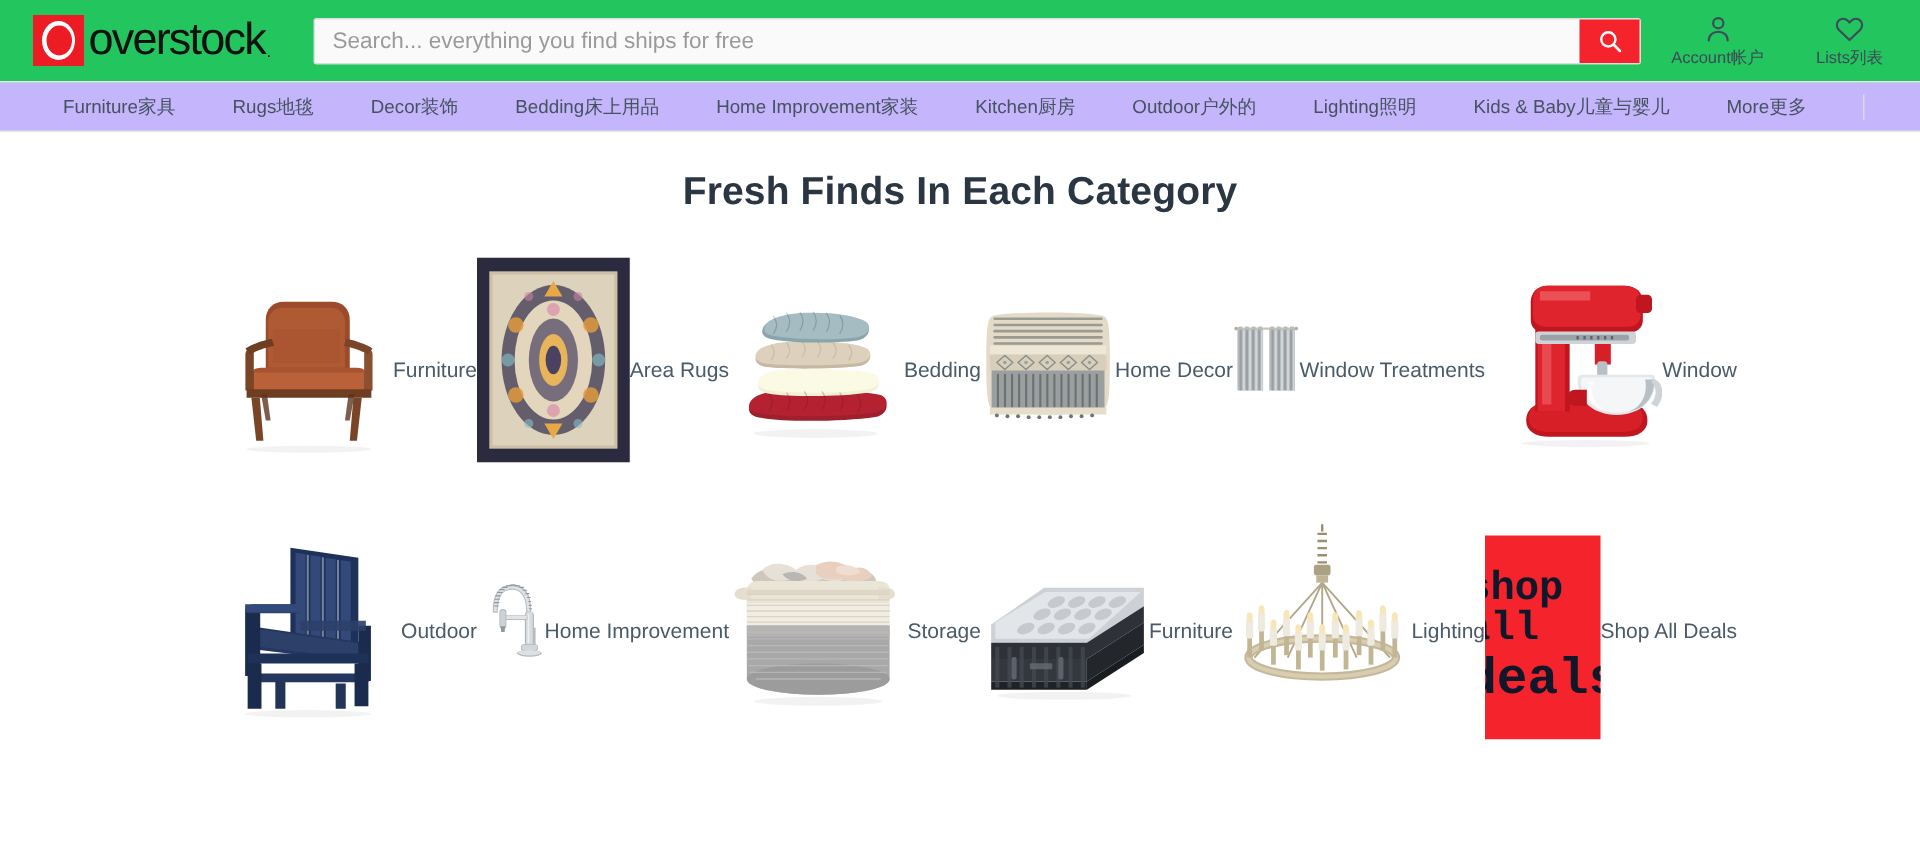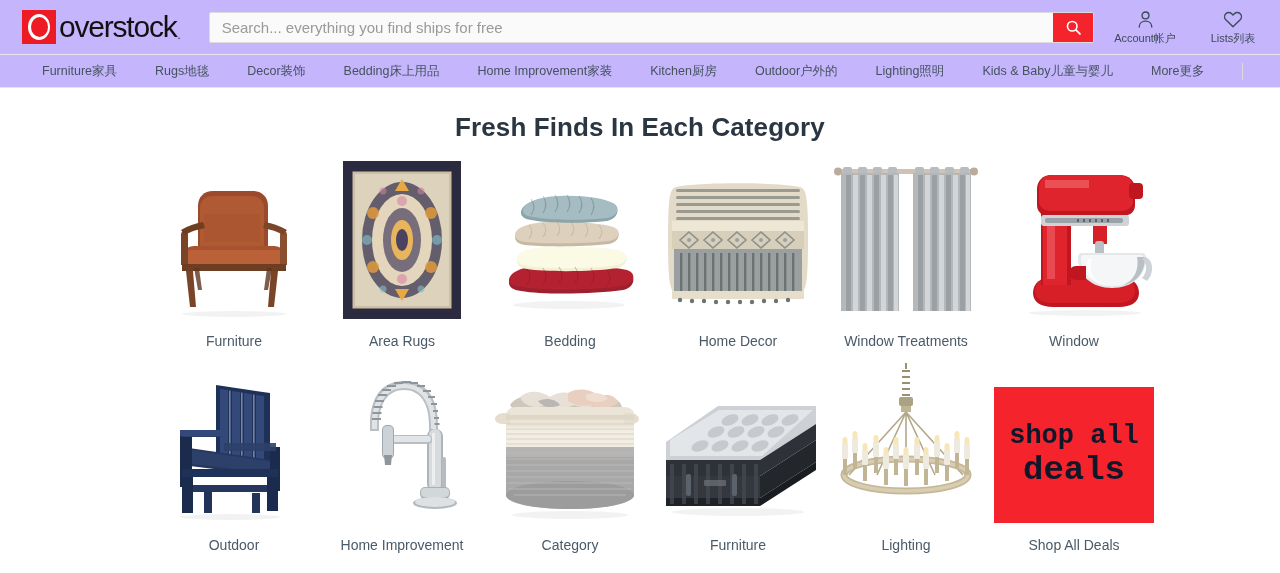--- a/index.html
+++ b/index.html
@@ -10,21 +10,21 @@
     background: #ffffff;
     font-family: "Liberation Sans", sans-serif;
   }
 
   
   .header {
     position: relative;
     height: 55px;
     display: flex;
     align-items: center;
-    background: #c4b5fd;
+    background: #22c55e;
     border-bottom: 1px solid #e8e8e8;
   }
   .logo {
     display: flex;
     align-items: center;
     margin-left: 22px;
     margin-right: 8px;
     height: 34px;
   }
   .logo-mark {
@@ -164,21 +164,21 @@
   }
   .row {
     display: flex;
     justify-content: space-between;
     align-items: flex-end;
   }
   .row + .row { margin-top: 14px; }
   .cat {
     width: 168px;
     display: flex;
-    flex-direction: column;
+    flex-direction: row;
     align-items: center;
     cursor: pointer;
   }
   .cat-img {
     height: 160px;
     width: 168px;
     display: flex;
     align-items: flex-end;
     justify-content: center;
     overflow: hidden;
@@ -569,21 +569,21 @@
           <g stroke="#d6cfc0" stroke-width="1.2" opacity=".85" fill="none">
             <path d="M16 48h128M16 53h128M16 58h128M16 63h128M16 68h128M16 73h128"></path>
           </g>
           <g stroke="#bdbcbc" stroke-width="1.2" opacity=".8" fill="none">
             <path d="M16 82h128M16 88h128M16 94h128M16 100h128M16 106h128M17 112h126M19 118h122M24 124h112"></path>
           </g>
           <path d="M16 44h128v4H16z" fill="#ded7c7"></path>
           <ellipse cx="80" cy="144" rx="58" ry="4" fill="#000" opacity=".05"></ellipse>
         </svg>
       </div>
-      <div class="cat-label">Category</div>
+      <div class="cat-label">Storage</div>
     </div>
 
     <div class="cat">
       <div class="cat-img">
         <svg width="165" height="135" viewBox="0 0 165 135">
           <path d="M10 54 62 18h98v18L104 72H10z" fill="#cdd0d4"></path>
           <path d="M14 52 63 22h94L106 68H14z" fill="#e3e6e9"></path>
           <g fill="#b7bcc2" opacity=".65">
             <ellipse cx="74" cy="32" rx="9" ry="5" transform="rotate(-22 74 32)"></ellipse>
             <ellipse cx="94" cy="32" rx="9" ry="5" transform="rotate(-22 94 32)"></ellipse>

